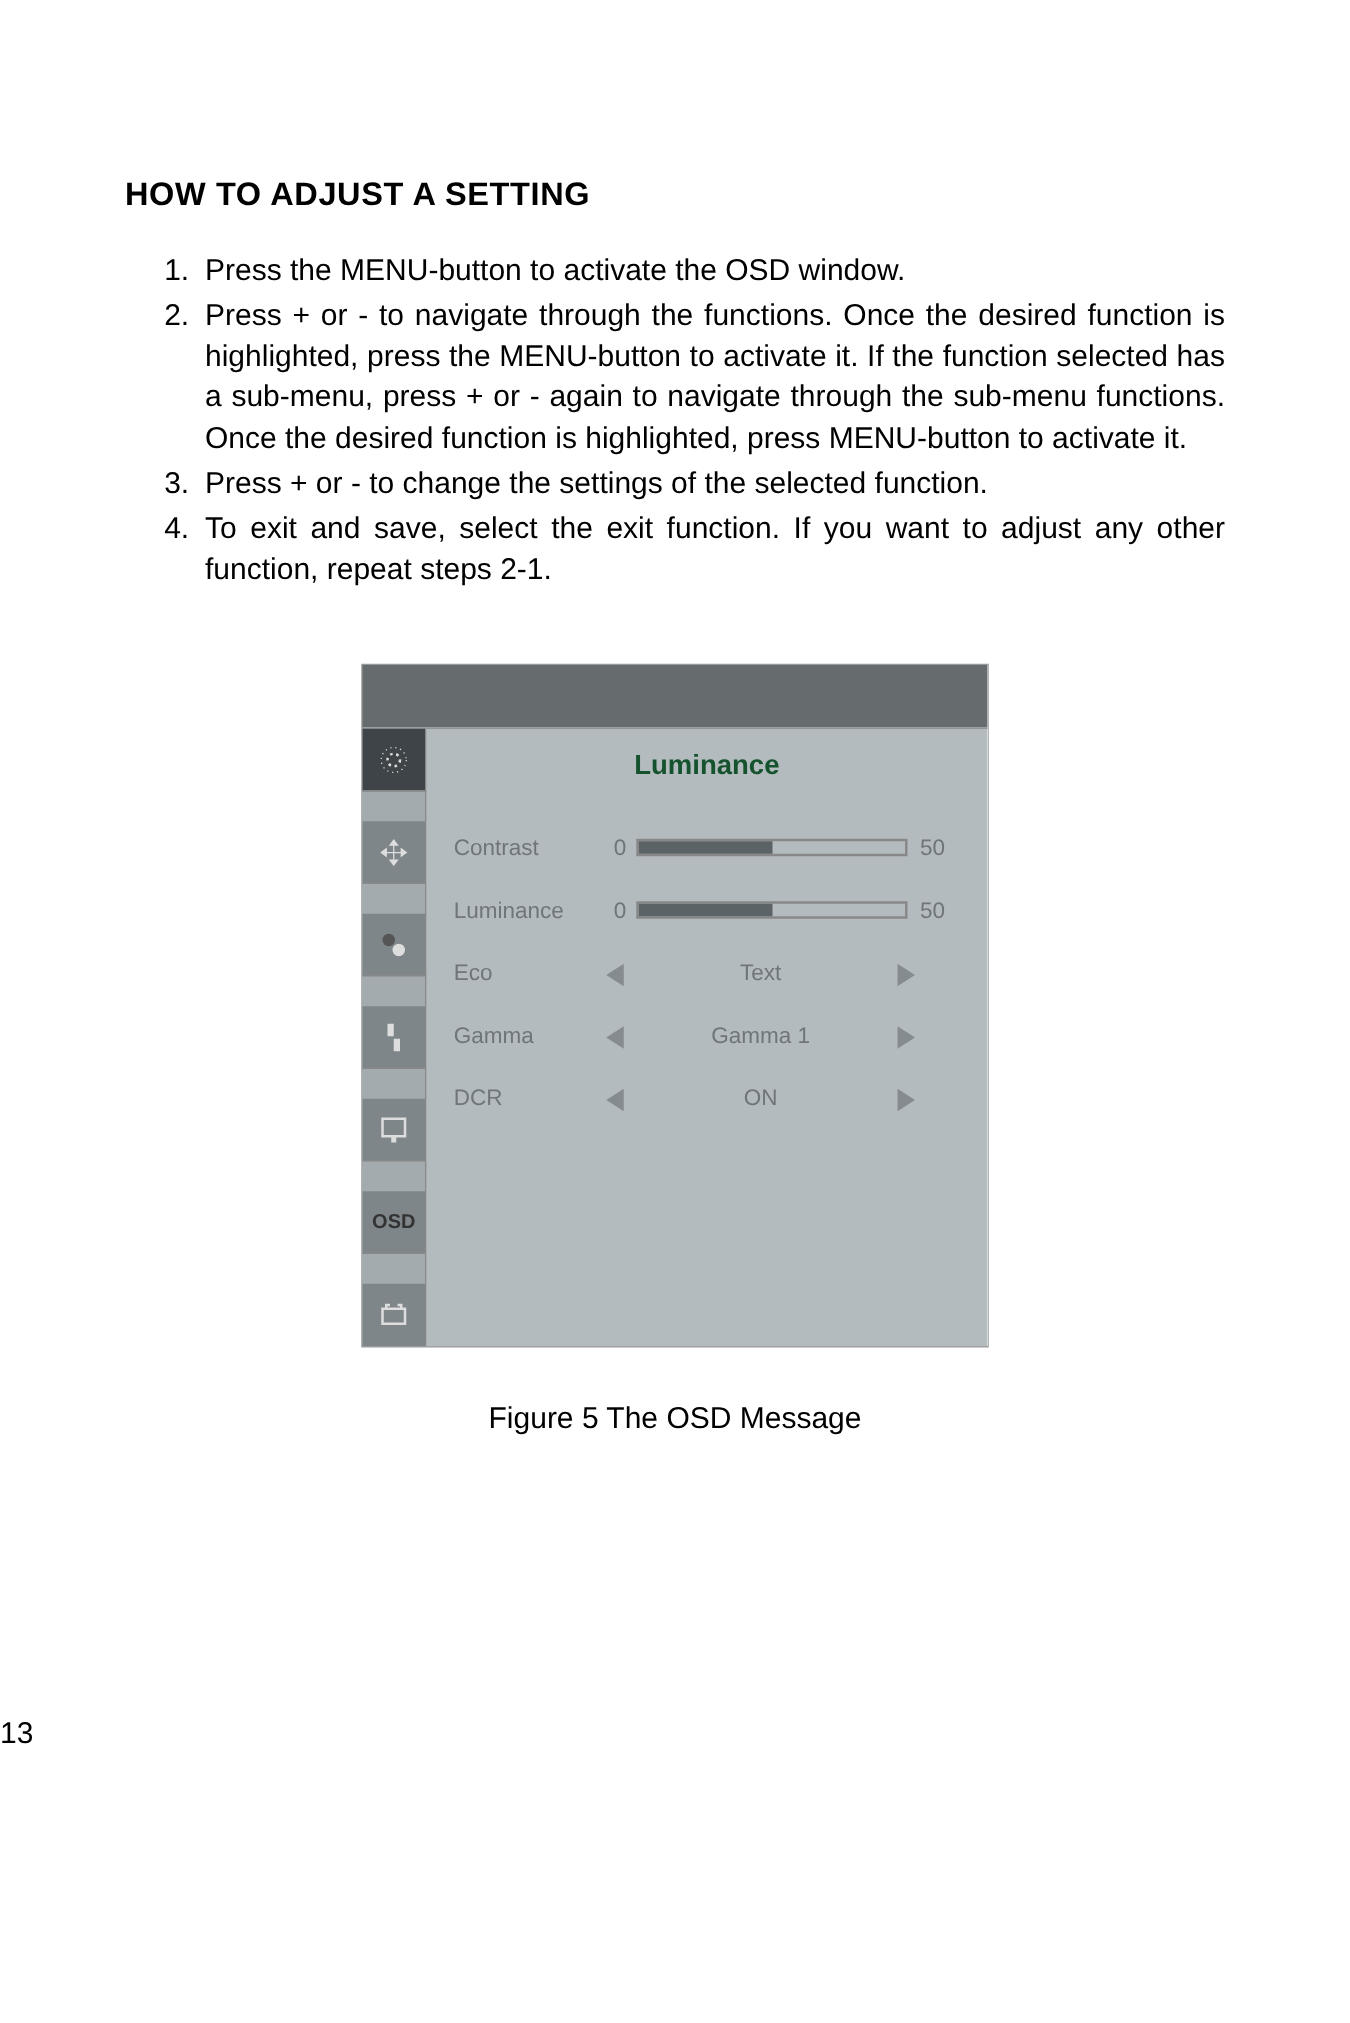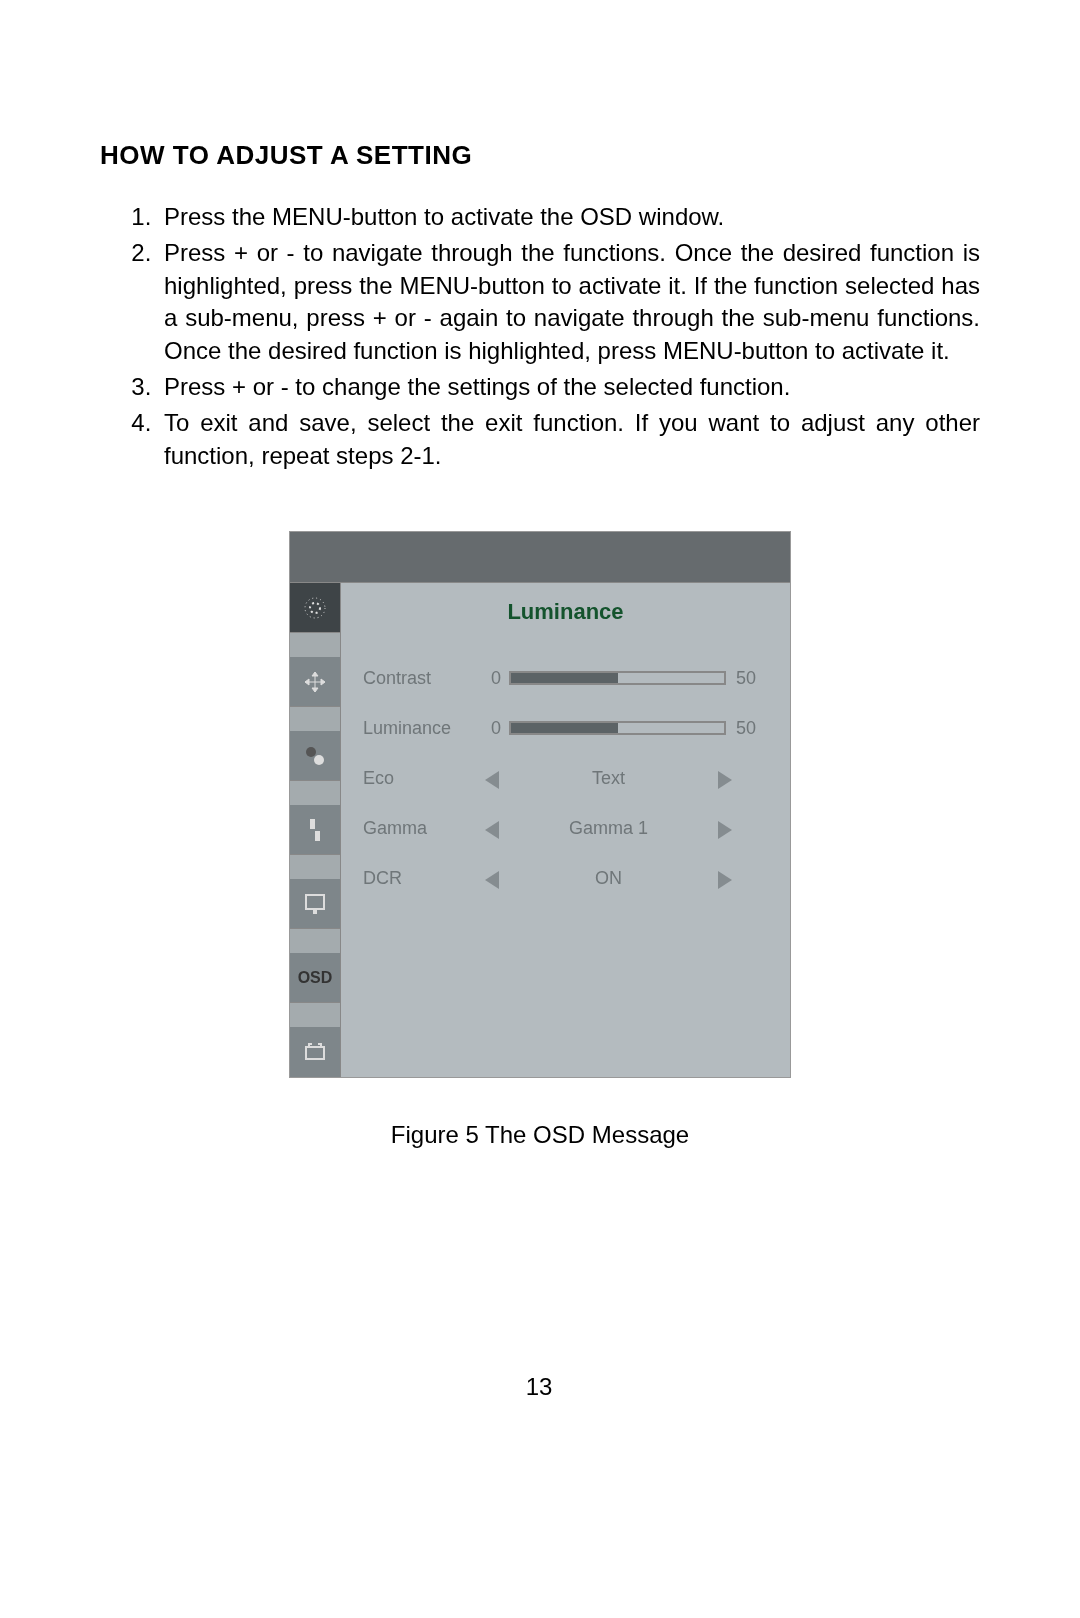--- a/index.html
+++ b/index.html
@@ -155,21 +155,21 @@
   .caption {
     margin-top: 44px;
     font-size: 24px;
     text-align: center;
   }
   .page-number {
     position: absolute;
     bottom: 50px;
     left: 0;
     right: 2px;
-    text-align: center;
+    text-align: left;
     font-size: 24px;
   }
   
   svg.ico { width: 30px; height: 30px; }
 </style>
 </head>
 <body>
 
 <div class="page">
 

